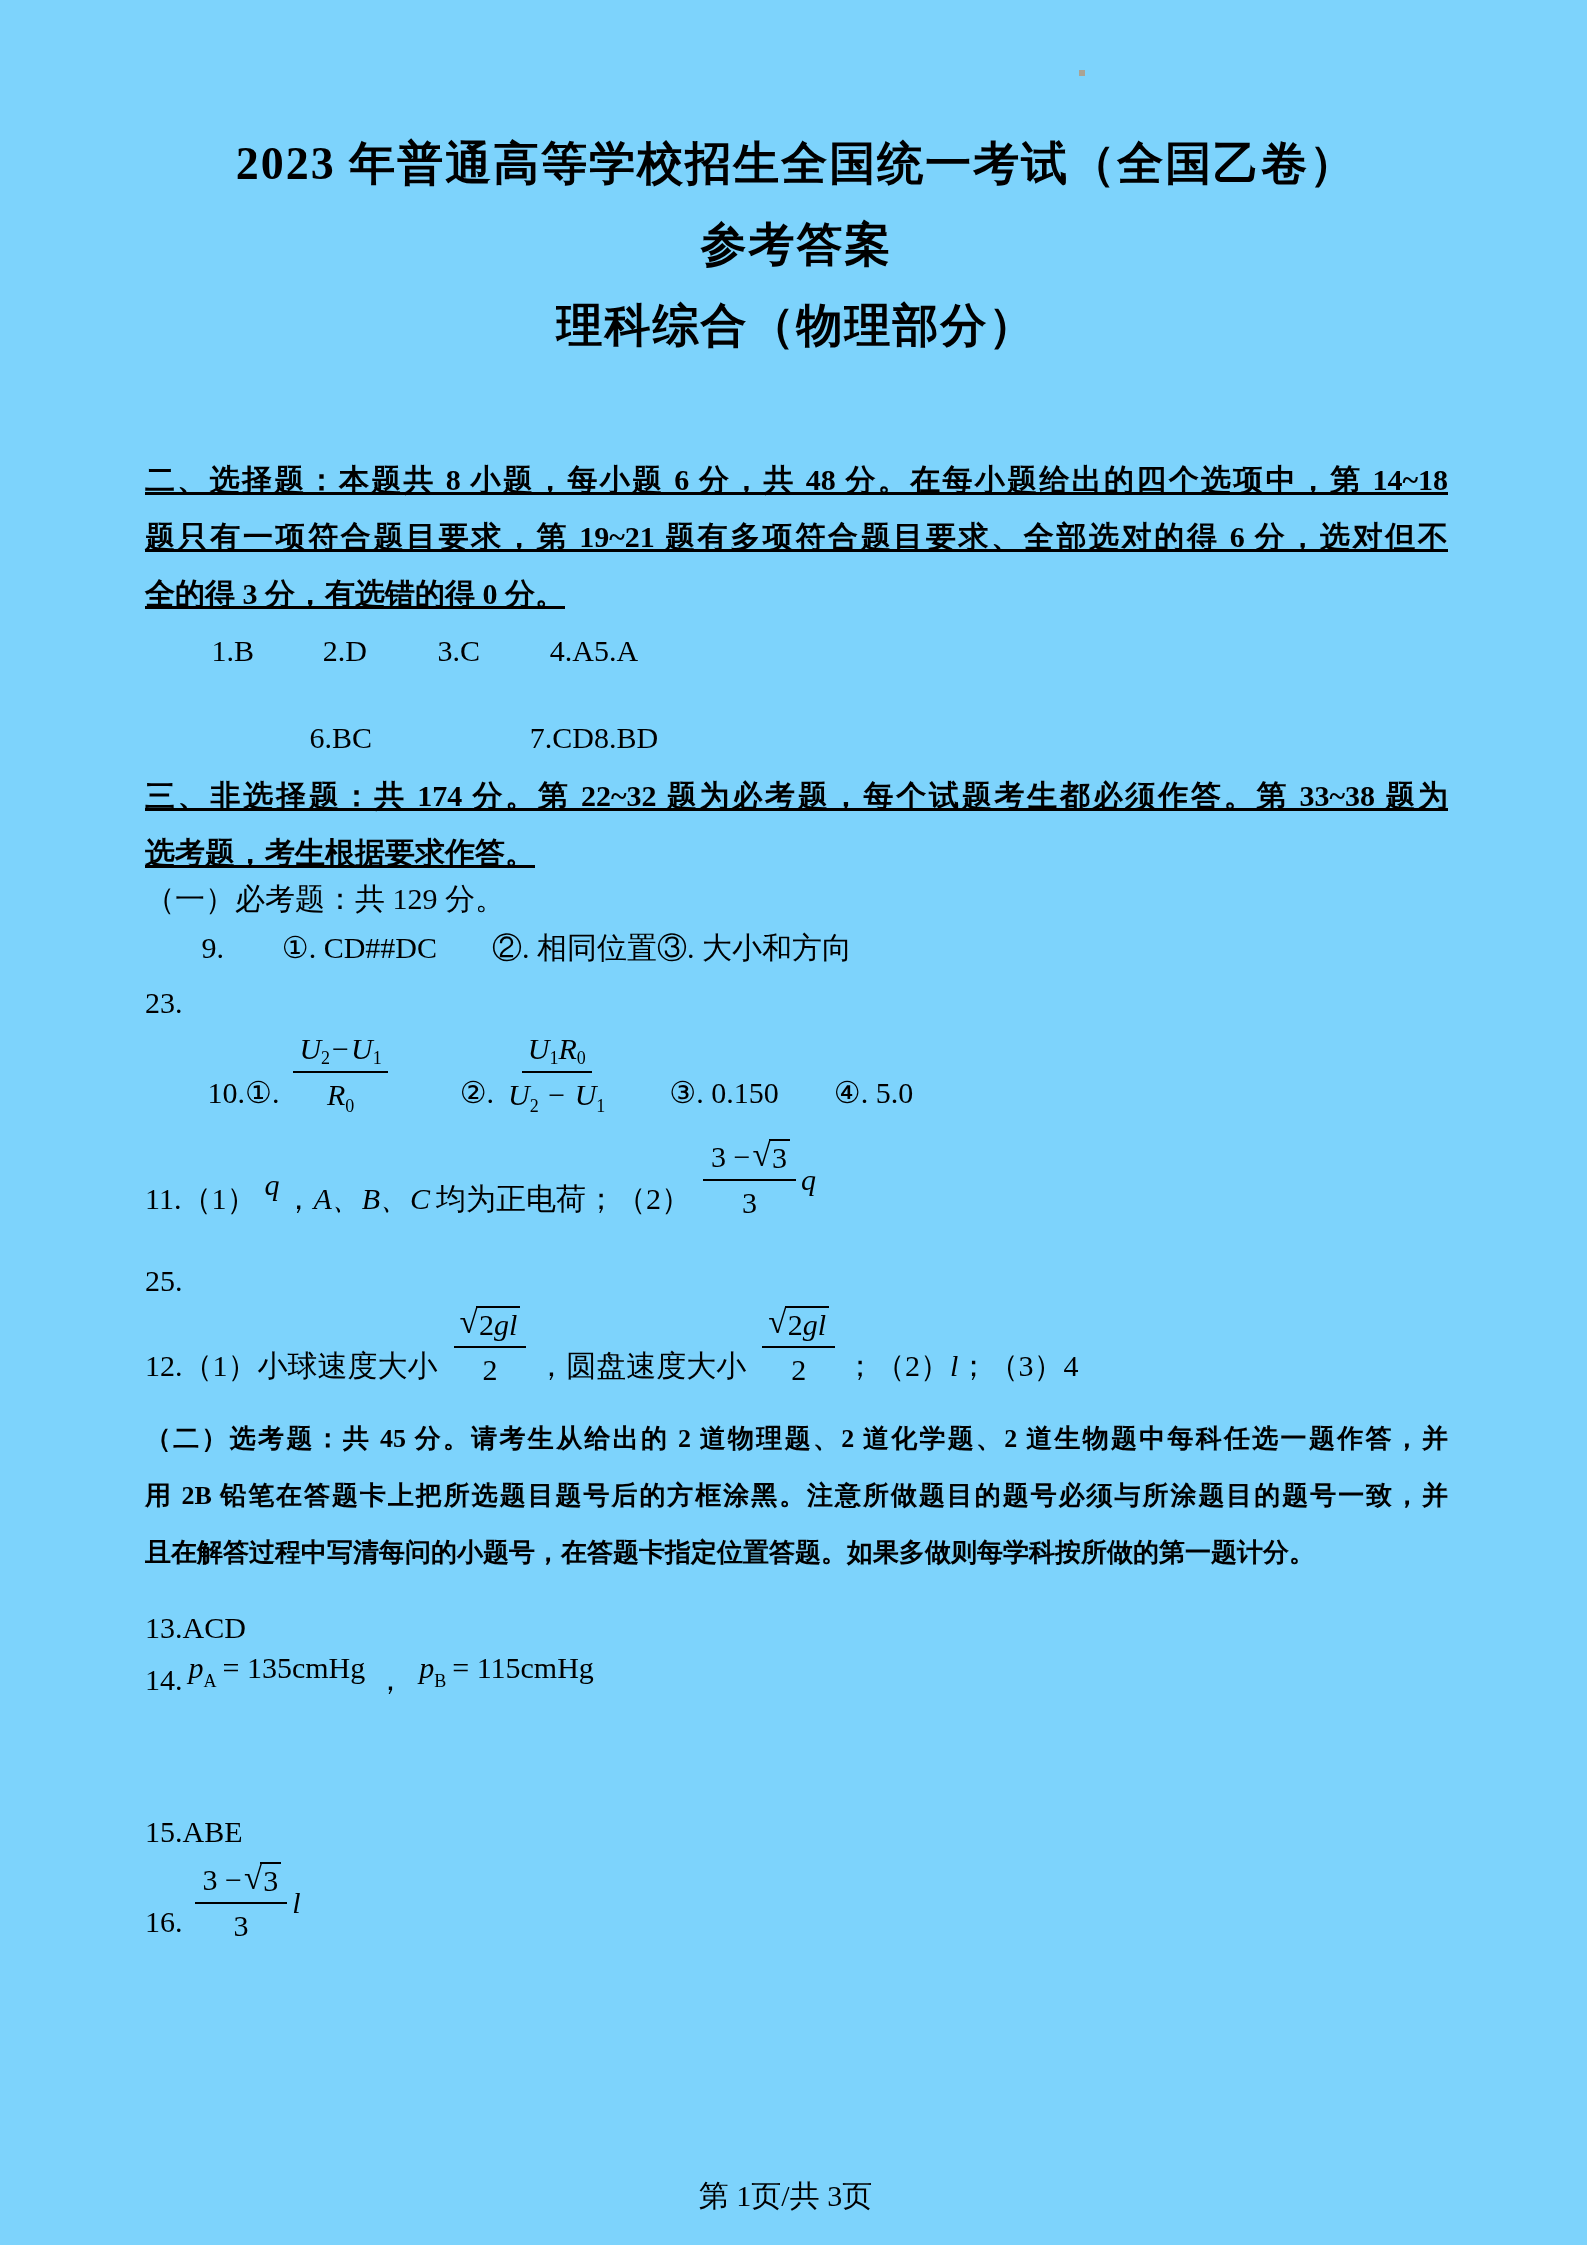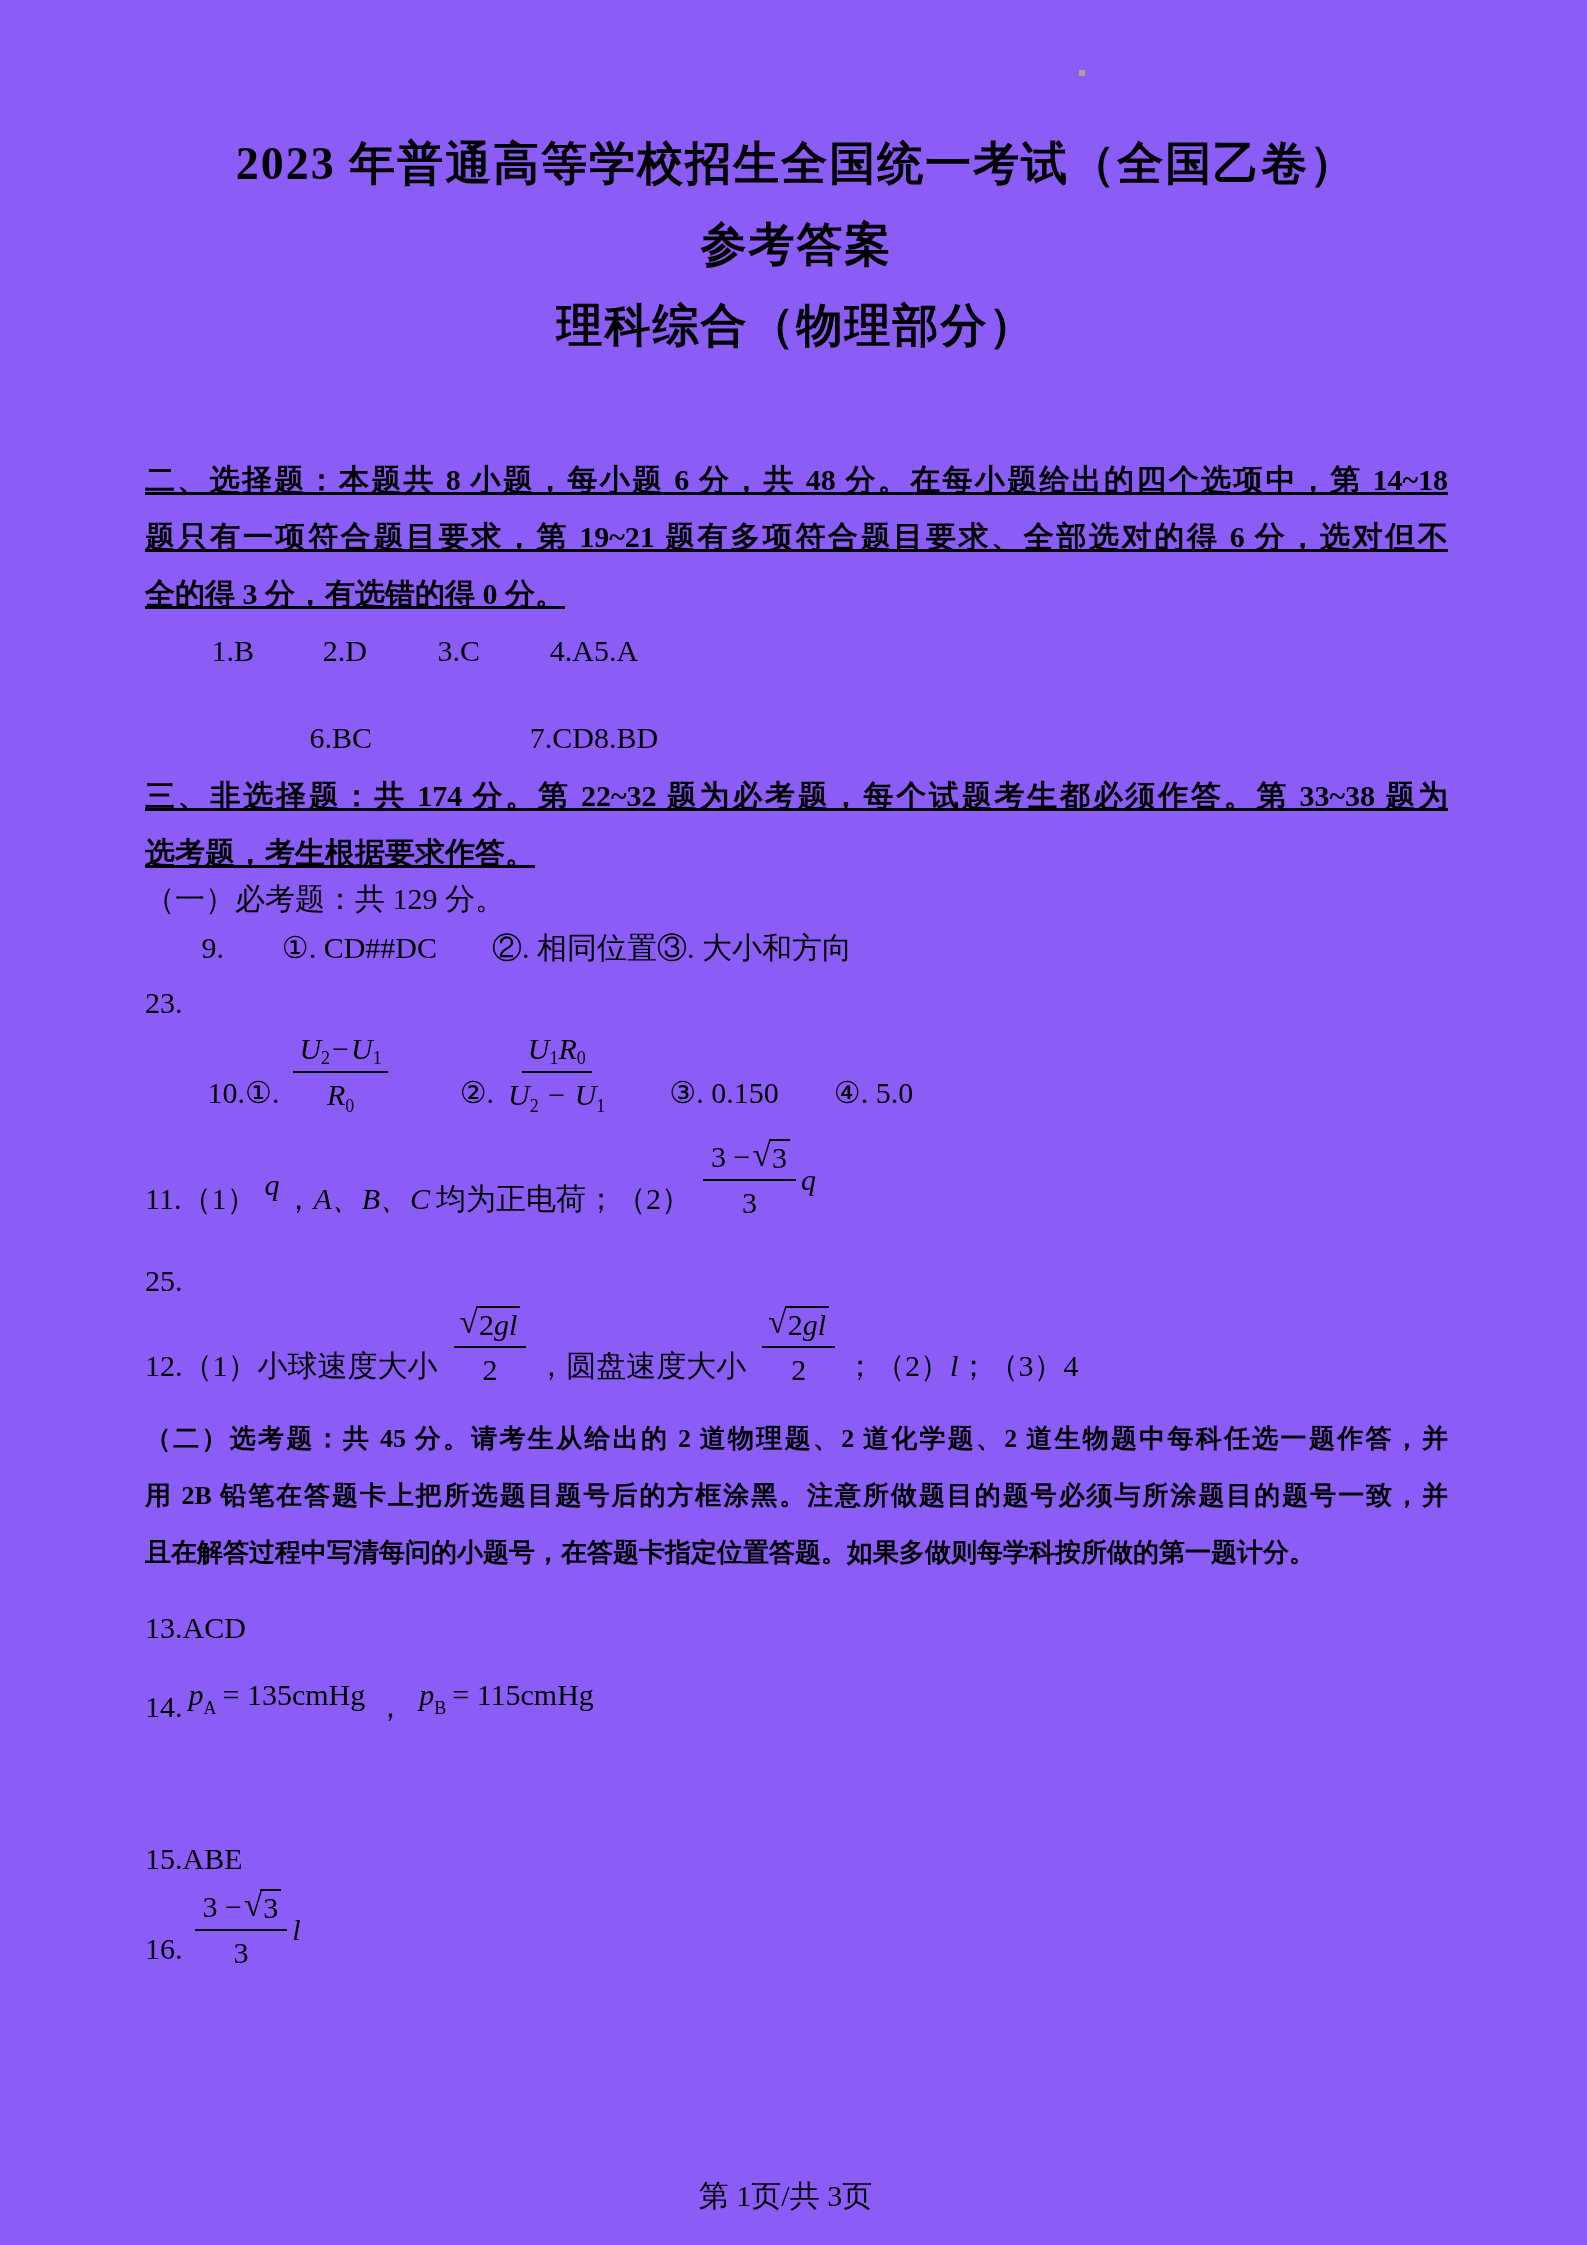--- a/index.html
+++ b/index.html
@@ -1,19 +1,19 @@
 <!DOCTYPE html>
 <html><head>
 <meta charset="utf-8">
 <style>
   html,body{margin:0;padding:0;background:#e8e8e8;}
   #pg{
     position:relative;
     width:1587px;height:2245px;
-    background:#8b5cf6;
+    background:#7dd3fc;
     color:#000;
     font-family:"Liberation Serif","DejaVu Serif",serif;
     overflow:hidden;
     margin:0 auto;
   }
   .content{position:absolute;left:145px;top:0;width:1303px;}
   .title-block{
     margin-top:123px;
     text-align:center;
     font-weight:700;
@@ -37,21 +37,21 @@
   .fg{display:inline-flex;align-items:center;}
   .sfx{margin-left:5px;}
   .raise{position:relative;top:-12px;display:inline-flex;align-items:flex-end;}
   .raise-sm{position:relative;top:-14px;}
   i{font-style:italic;}
   sub{font-size:0.6em;line-height:1;}
   .sqrt{display:inline-flex;}
   .rt{align-self:flex-start;line-height:1;font-size:1.12em;margin-right:-2px;transform:translateY(-0.04em);font-style:normal;}
   .rb{border-top:2.5px solid #000;line-height:1.12;padding:0 3px;}
   .mo{padding:0 2px;}
-  .val{margin-left:6px;margin-top:27px;}
+  .val{margin-left:6px;}
   .speck{position:absolute;left:1079px;top:70px;width:6px;height:6px;background:#aaa394;}
   .footer{position:absolute;left:0;right:16px;bottom:28px;text-align:center;font-size:30px;font-weight:400;}
 </style>
 </head>
 <body>
 
 <div id="pg">
   <div class="speck"></div>
 
   <div class="content">

